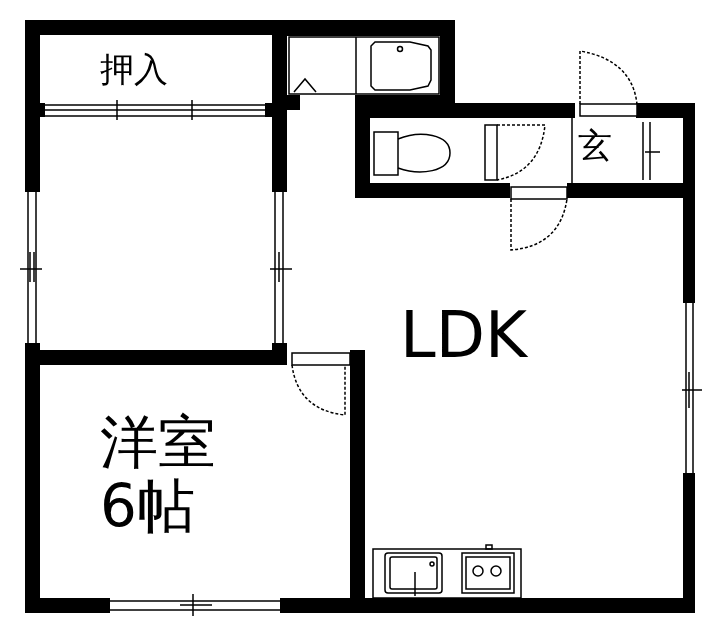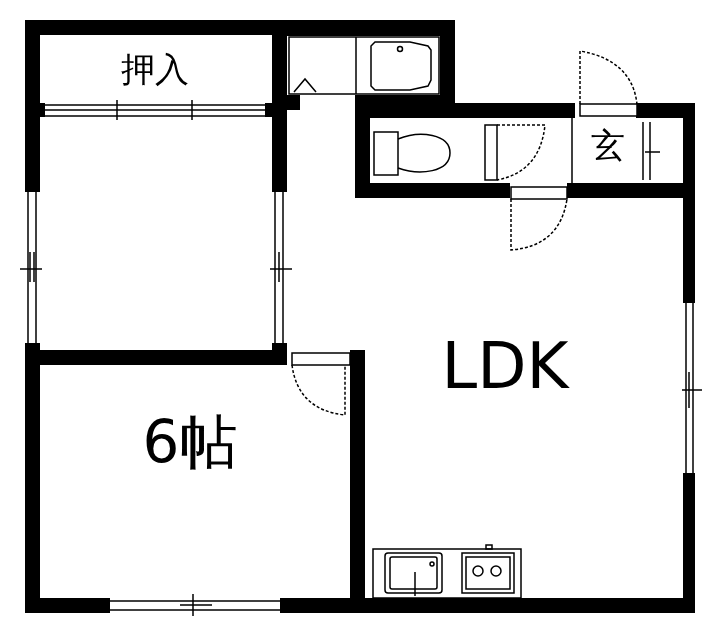--- a/index.html
+++ b/index.html
@@ -1,22 +1,22 @@
 <!DOCTYPE html>
 <html><head>
 <meta charset="utf-8">
 <style>
   html, body { margin:0; padding:0; background:#ffffff; }
   body { width:720px; height:634px; position:relative; overflow:hidden; font-family:"DejaVu Sans", sans-serif; }
   svg { position:absolute; left:0; top:0; }
-  .lbl { position:absolute; color:#000; text-align:center; line-height:1; font-family:"DejaVu Sans", sans-serif; white-space:nowrap; }
+  .lbl { position:absolute; color:#000; text-align:left; line-height:1; font-family:"DejaVu Sans", sans-serif; white-space:nowrap; }
   #lbl-oshiire { left:100px; top:52px; width:110px; font-size:34px; }
   #lbl-washitsu { left:60px; top:172px; width:200px; font-size:56px; line-height:64px; }
   #lbl-yoshitsu { left:100px; top:410px; width:180px; font-size:58px; line-height:64px; }
-  #lbl-ldk { left:400px; top:300px; width:210px; font-size:64px; line-height:70px;margin-top:31px; }
+  #lbl-ldk { left:400px; top:300px; width:210px; font-size:64px; line-height:70px; }
   #lbl-genkan { left:578px; top:128px; width:60px; font-size:34px; }
 </style>
 </head>
 <body>
 
 <svg width="720" height="634" viewBox="0 0 720 634">
   <g fill="#000">
 
     <rect x="25" y="20" width="258" height="15"></rect>
     <rect x="283" y="20" width="172" height="16"></rect>
@@ -121,18 +121,19 @@
     <circle cx="478" cy="571" r="5"></circle>
     <circle cx="496" cy="571" r="5"></circle>
     <rect x="486" y="545" width="6" height="4"></rect>
   </g>
 </svg>
 
 <div class="lbl" id="lbl-oshiire"><span>押入</span></div>
 <div class="lbl" id="lbl-washitsu">
   </div>
 <div class="lbl" id="lbl-yoshitsu">
+    <div>洋室</div>
     <div>6帖</div>
   </div>
 <div class="lbl" id="lbl-ldk">
     <div>LDK</div>
   </div>
 <div class="lbl" id="lbl-genkan"><span>玄</span></div>
 
 </body></html>

